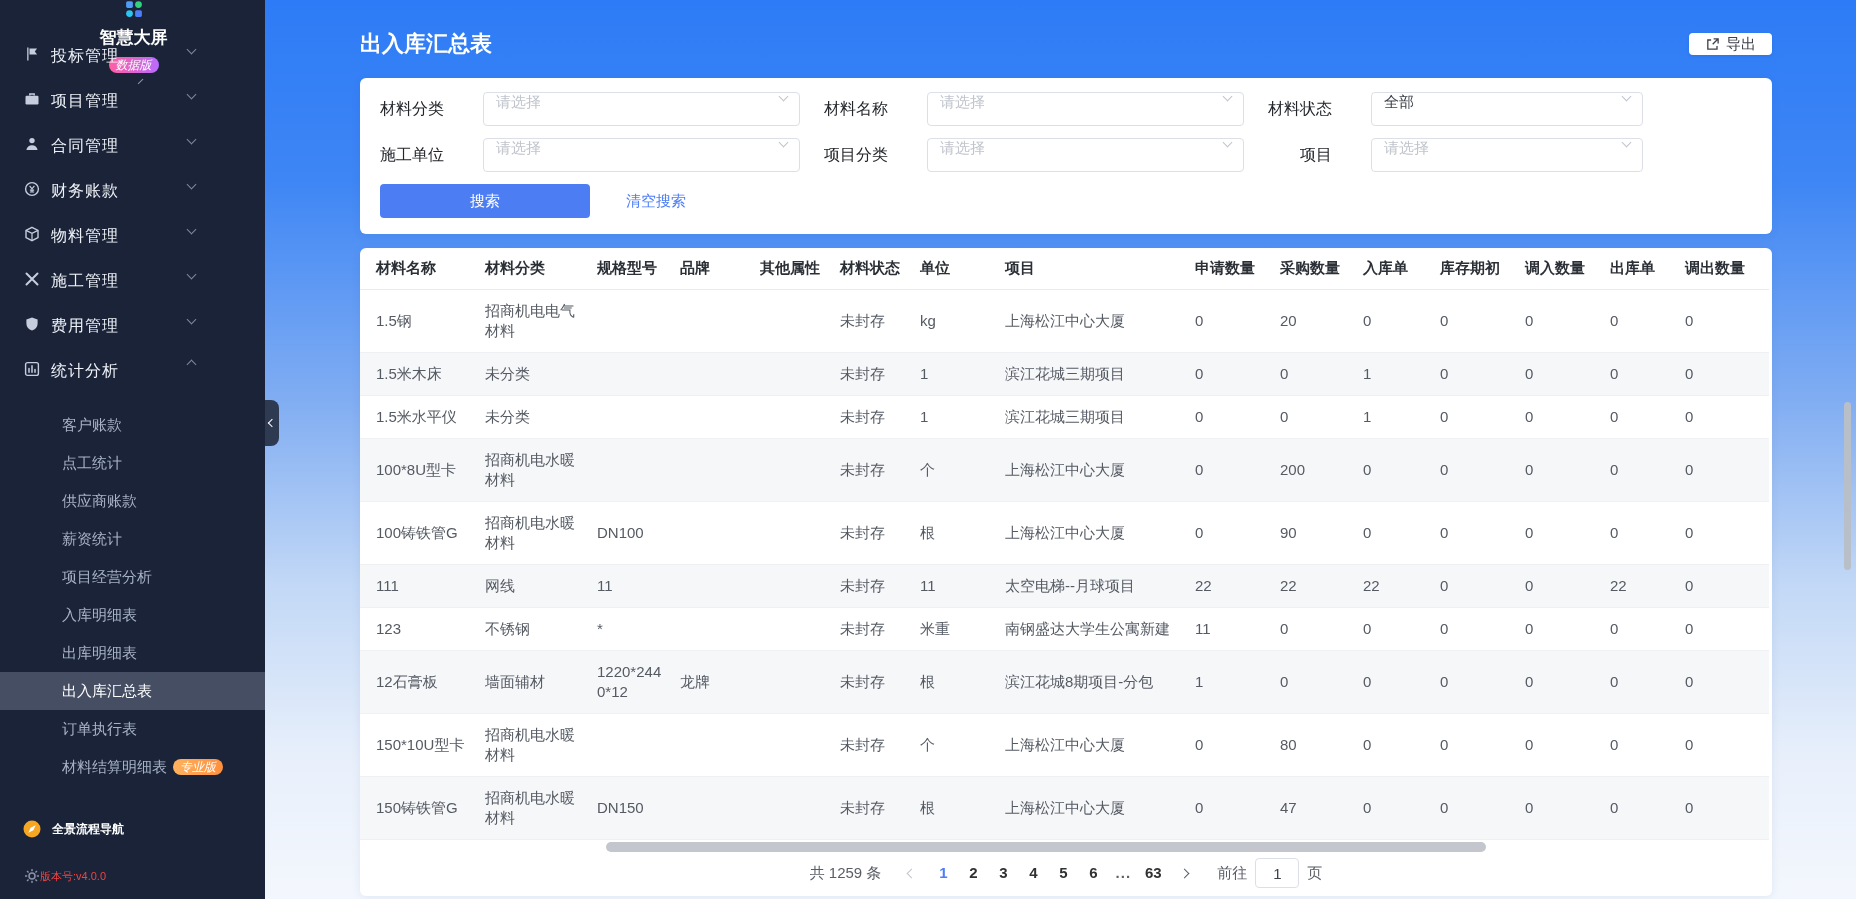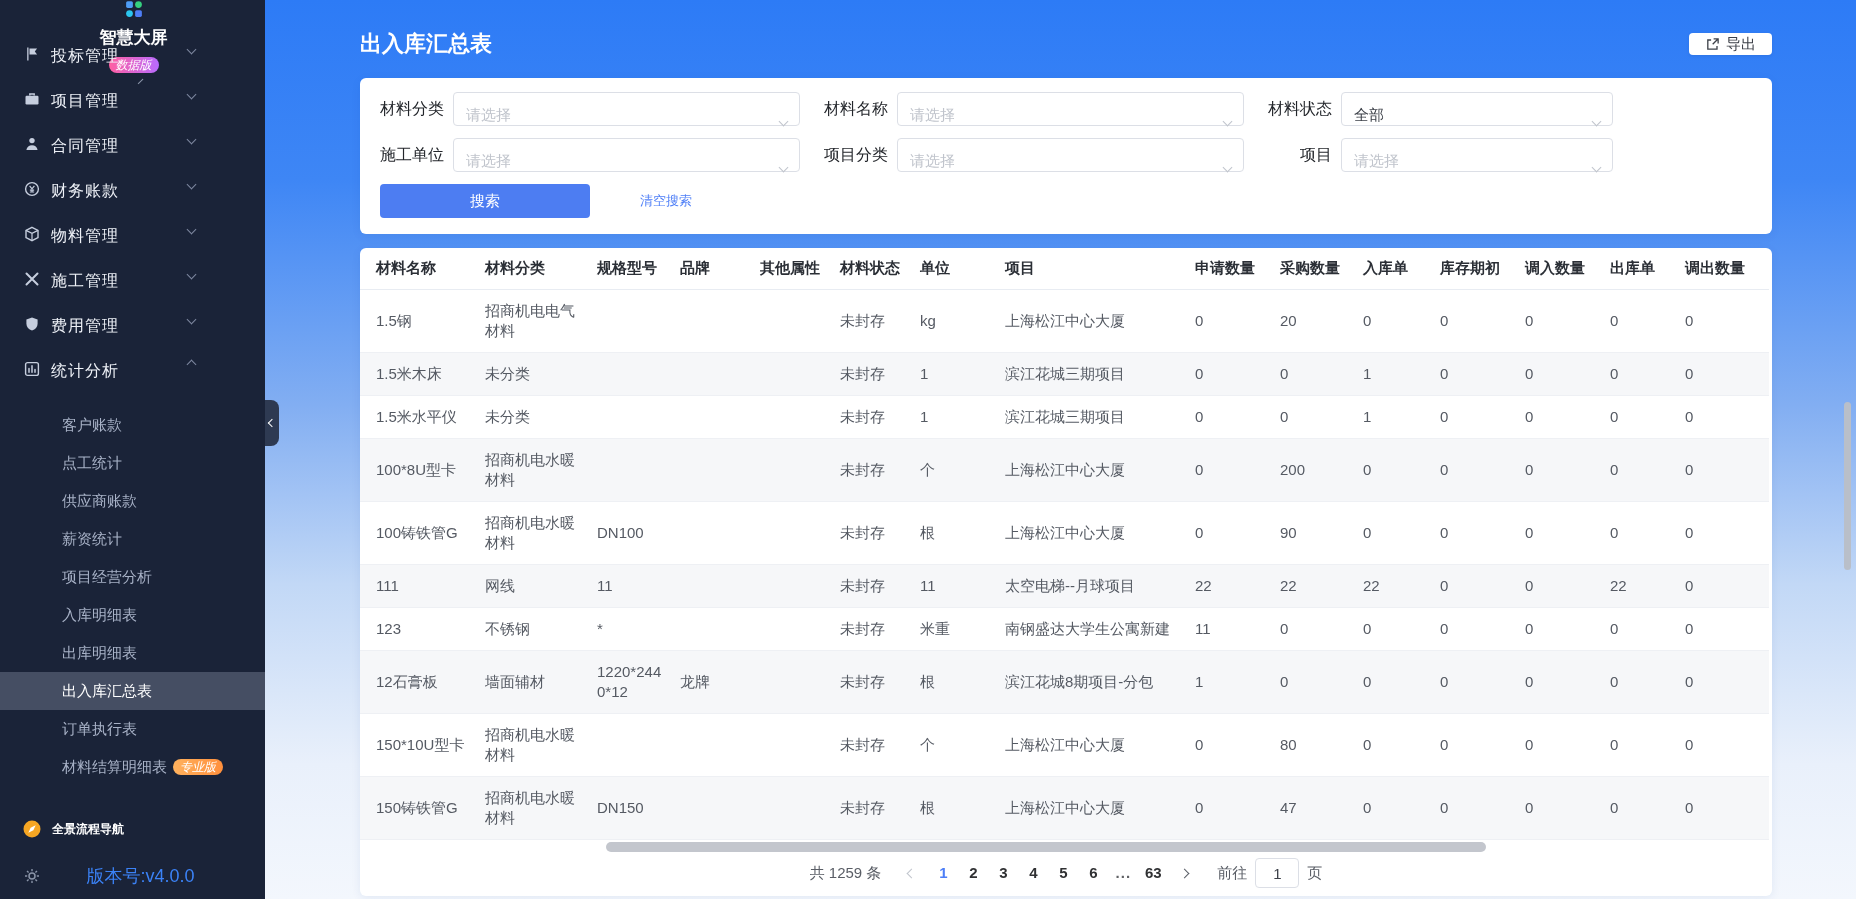--- a/index.html
+++ b/index.html
@@ -39,21 +39,21 @@
     font-size:15px; color:#a8b2c7; cursor:pointer; white-space:nowrap; }
   .sub-item.active { background:#454e63; color:#fff; }
 
   .flow-nav { margin-top:auto; height:48px; display:flex; align-items:center; gap:10px;
     padding:0 22px; font-size:12px; font-weight:600; color:#fff; cursor:pointer; }
   .flow-icon { width:20px; height:20px; display:inline-flex; }
   .flow-icon svg { width:20px; height:20px; }
   .version-row { height:46px; display:flex; align-items:center; padding:0 24px; }
   .gear { width:16px; height:16px; display:inline-flex; color:#8a94a8; cursor:pointer; }
   .gear svg { width:16px; height:16px; }
-  .version-label { flex:1; text-align:center; font-size:18px; color:#3b82f6; }
+  .version-label { flex:1; text-align:left; font-size:11px; color:#ef4444; }
 
   .collapse-handle { position:absolute; right:-14px; top:400px; width:14px; height:46px;
     background:#2e3a52; border-radius:0 8px 8px 0; display:flex; align-items:center;
     justify-content:center; color:#fff; cursor:pointer; }
   .collapse-handle .chev { width:6px; height:6px; }
 
   
   .content { position:relative; flex:1; padding:0 84px 0 95px; overflow:hidden; }
   .page-header { display:flex; align-items:center; justify-content:space-between;
     padding-top:24px; height:64px; margin-bottom:14px; }
@@ -64,29 +64,29 @@
   .exp-icon { width:15px; height:15px; display:inline-flex; }
   .exp-icon svg { width:15px; height:15px; }
 
   .filter-card { background:#fff; border-radius:6px; padding:14px 20px 16px;
     box-shadow:0 2px 10px rgba(20,60,140,.08); }
   .filter-grid { display:grid; grid-template-columns:420px 420px 1fr;
     column-gap:24px; row-gap:12px; }
   .filter-field { display:flex; align-items:center; }
   .f-label { width:64px; text-align:right; margin-right:9px; font-size:16px; color:#23262b; white-space:nowrap; }
   .f-select { flex:1; height:34px; border:1px solid #dcdfe6; border-radius:4px; background:#fff;
-    display:flex; align-items:flex-end; padding:0 12px; cursor:pointer; }
+    display:flex; align-items:flex-start; padding:0 12px; cursor:pointer;margin-left:30px; }
   .f-select.narrow { flex:0 0 272px; }
   .f-placeholder { flex:1; font-size:15px; color:#c0c4cc; }
   .f-value { flex:1; font-size:15px; color:#3d4149; }
   .sel-chev { color:#c0c4cc; margin-left:6px; }
   .filter-actions { display:flex; align-items:center; margin-top:12px; }
   .search-btn { width:210px; height:34px; background:#4d7df2; color:#fff; border:none;
     border-radius:4px; font-size:15px; cursor:pointer; font-family:inherit; }
-  .clear-link { margin-left:50px; font-size:13px; color:#4d7ef7; cursor:pointer; text-decoration:none; }
+  .clear-link { margin-left:36px; font-size:15px; color:#4d7ef7; cursor:pointer; text-decoration:none; }
 
   .table-card { margin-top:14px; background:#fff; border-radius:6px; padding-bottom:2px;
     box-shadow:0 2px 10px rgba(20,60,140,.08); }
   .table-wrap { overflow:hidden; width:100%; }
   table { border-collapse:collapse; table-layout:fixed; width:1397px; }
   th { font-size:15px; font-weight:bold; color:#2b2f36; text-align:left;
     padding:11px 12px 11px 0; border-bottom:1px solid #e8ecf2; white-space:nowrap; }
   td { font-size:15px; color:#555a63; padding:11px 12px 11px 0; line-height:20px;
     border-bottom:1px solid #eef0f4; word-break:break-all; vertical-align:middle; }
   th:first-child, td:first-child { padding-left:16px; }

